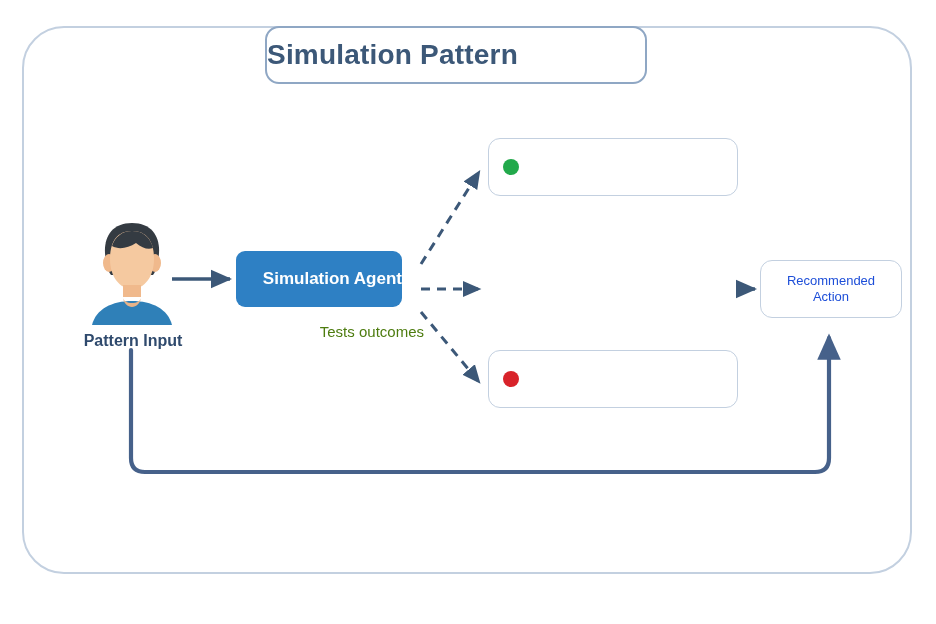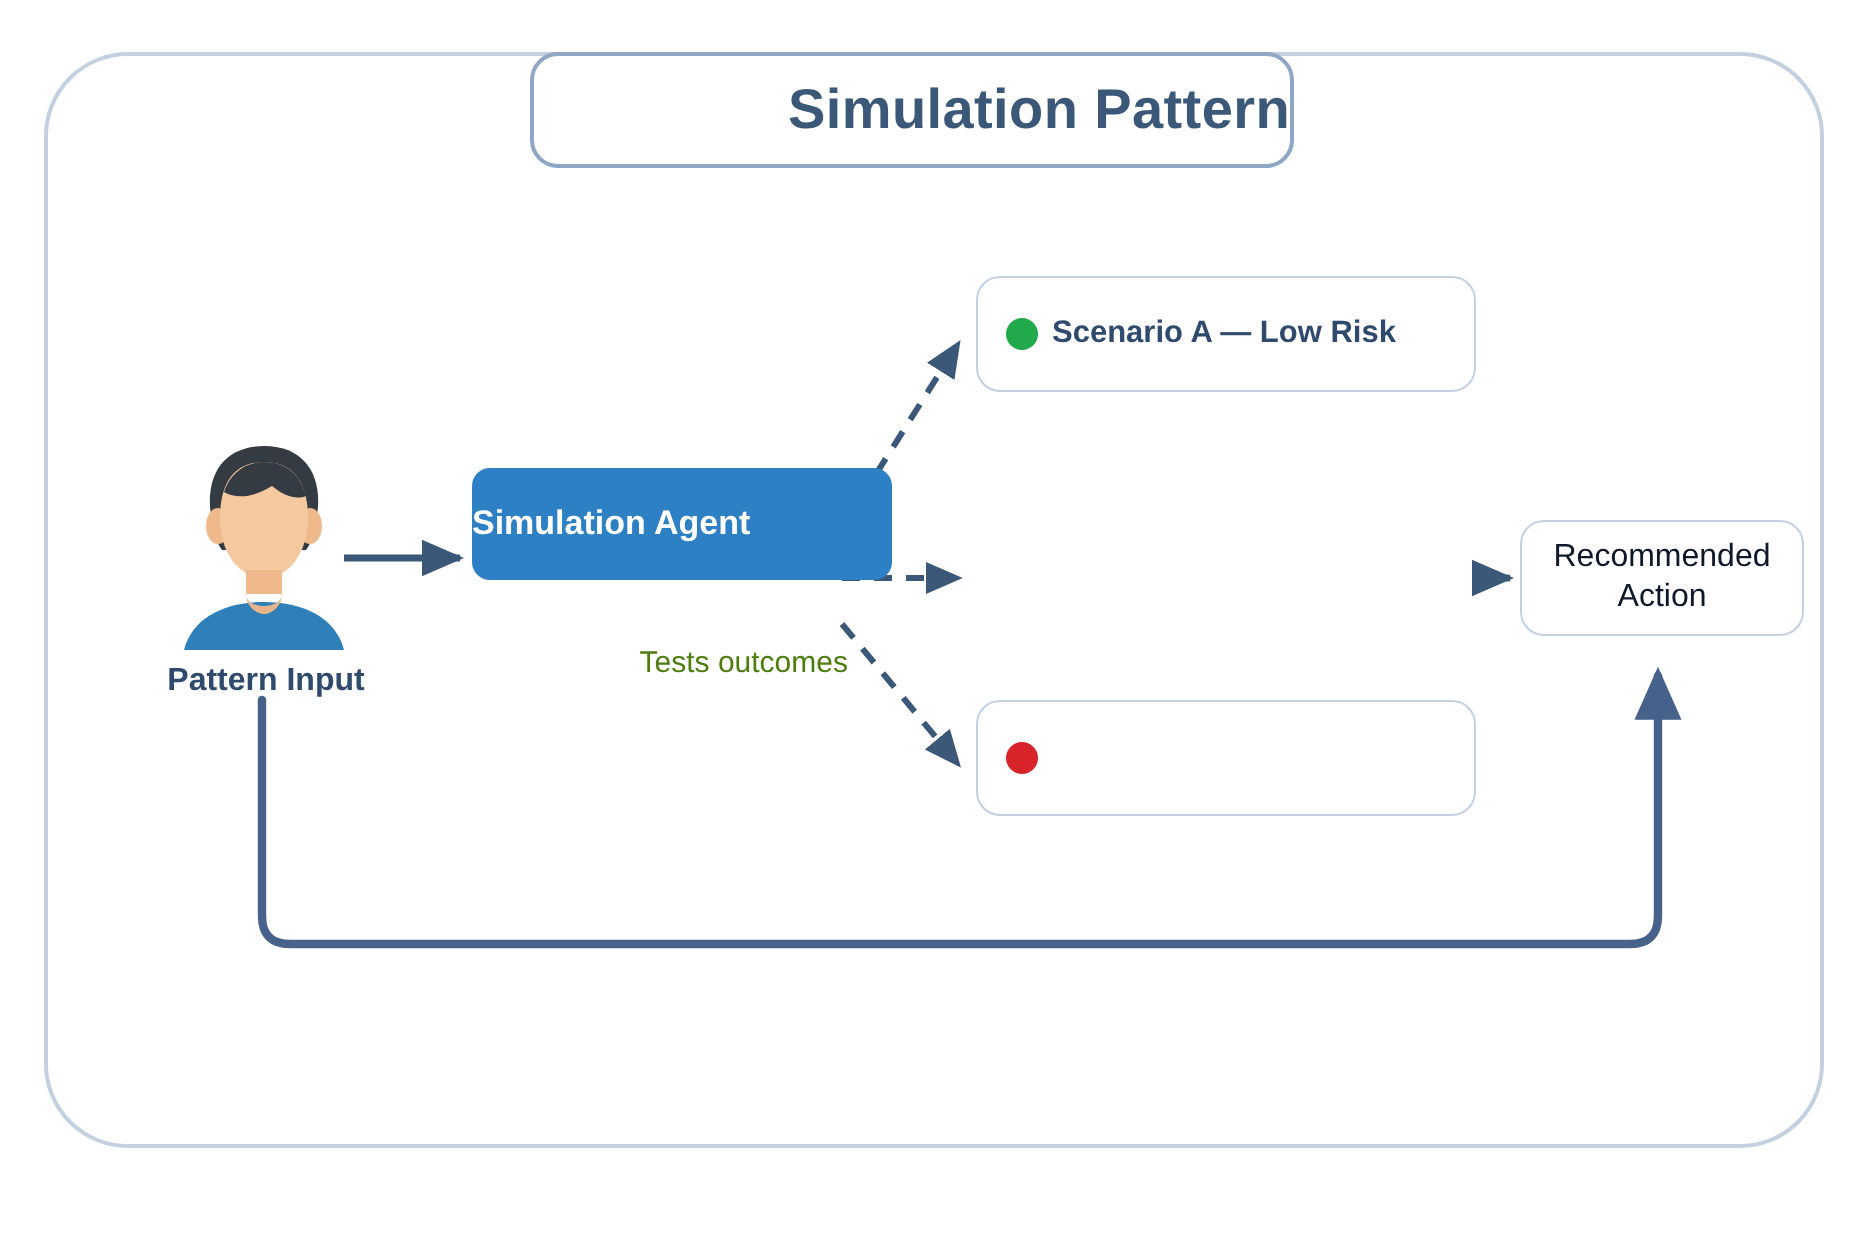--- a/index.html
+++ b/index.html
@@ -24,21 +24,21 @@
 
   
   .title-badge{
     position:absolute;
     left:265px;top:26px;
     width:382px;height:58px;
     border:2px solid #8fa7c4;
     border-radius:14px;
     background:#ffffff;
     box-sizing:border-box;
-    display:flex;align-items:center;justify-content:flex-end;
+    display:flex;align-items:center;justify-content:flex-start;
     z-index:5;
   }
   .title-text{
     font-size:28px;
     font-weight:bold;
     color:#3c5878;
     letter-spacing:.2px;
     white-space:nowrap;
   }
 
@@ -51,25 +51,25 @@
   }
   .person-label{
     position:absolute;left:40px;top:332px;width:186px;
     text-align:center;
     font-size:16px;font-weight:bold;color:#2f4a6d;
     white-space:nowrap;
   }
 
   
   .agent-box{
-    position:absolute;left:236px;top:234px;
-    width:210px;height:56px;
+    position:absolute;left:236px;top:251px;
+    width:166px;height:56px;
     background:#2e80c4;
     border-radius:9px;
-    display:flex;align-items:center;justify-content:flex-start;
+    display:flex;align-items:center;justify-content:flex-end;
     box-sizing:border-box;
   }
   .agent-label{
     color:#ffffff;font-size:17px;font-weight:bold;white-space:nowrap;
   }
   .agent-caption{
     position:absolute;left:226px;top:322px;width:198px;
     text-align:right;color:#4d7c0f;font-size:15px;line-height:1.35;
   }
 
@@ -97,21 +97,21 @@
   
   .rec-box{
     position:absolute;left:760px;top:260px;
     width:142px;height:58px;
     border:1.6px solid #c3d0e0;
     border-radius:12px;background:#ffffff;
     box-sizing:border-box;
     display:flex;align-items:center;justify-content:center;
     text-align:center;
   }
-  .rec-text{font-size:16px;color:#0f172a;line-height:1.25;}
+  .rec-text{font-size:13px;color:#1d4ed8;line-height:1.25;}
 </style>
 </head>
 <body>
 
 <div id="stage">
 
   <div class="frame"></div>
 
   <div class="title-badge">
     <span class="title-text">Simulation Pattern</span>
@@ -159,21 +159,20 @@
 
   <div class="agent-box">
     <span class="agent-label">Simulation Agent</span>
   </div>
   <div class="agent-caption">
     <div>Tests outcomes</div>
   </div>
 
   <div class="scn scn-a">
     <span class="dot" style="background:#22a94b"></span>
-    <span class="scn-text bold">Scenario A — Low Risk</span>
   </div>
   <div class="scn scn-c">
     <span class="dot" style="background:#d8232a"></span>
   </div>
 
   <div class="rec-box">
     <span class="rec-text">
       <span>Recommended</span><br>
       <span>Action</span>
     </span>

